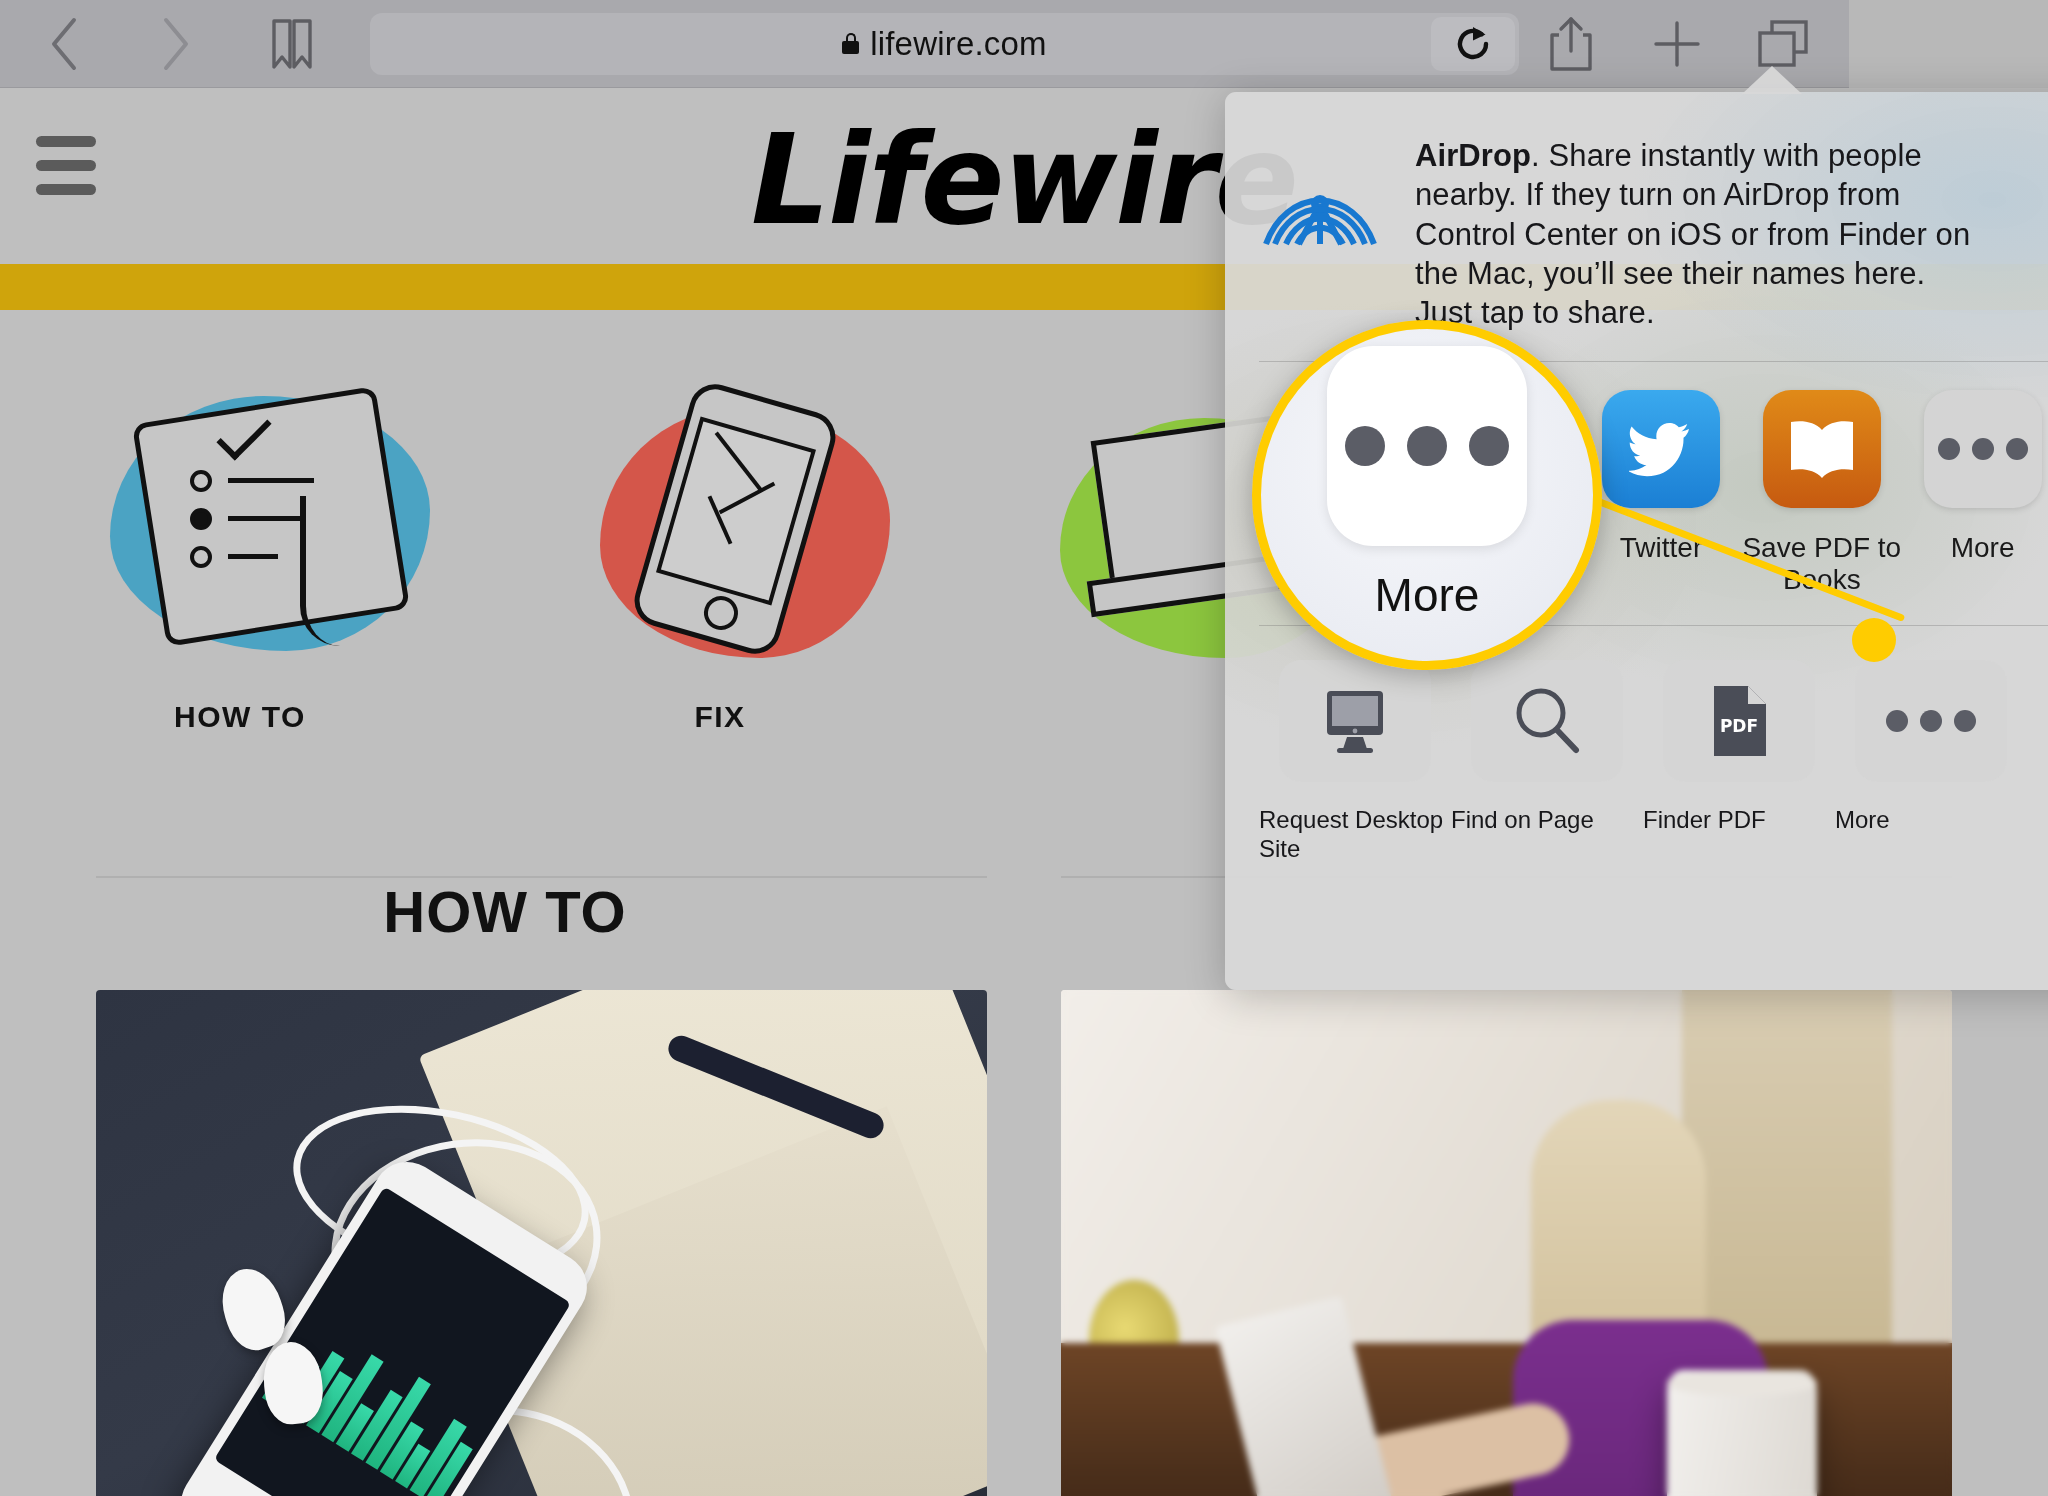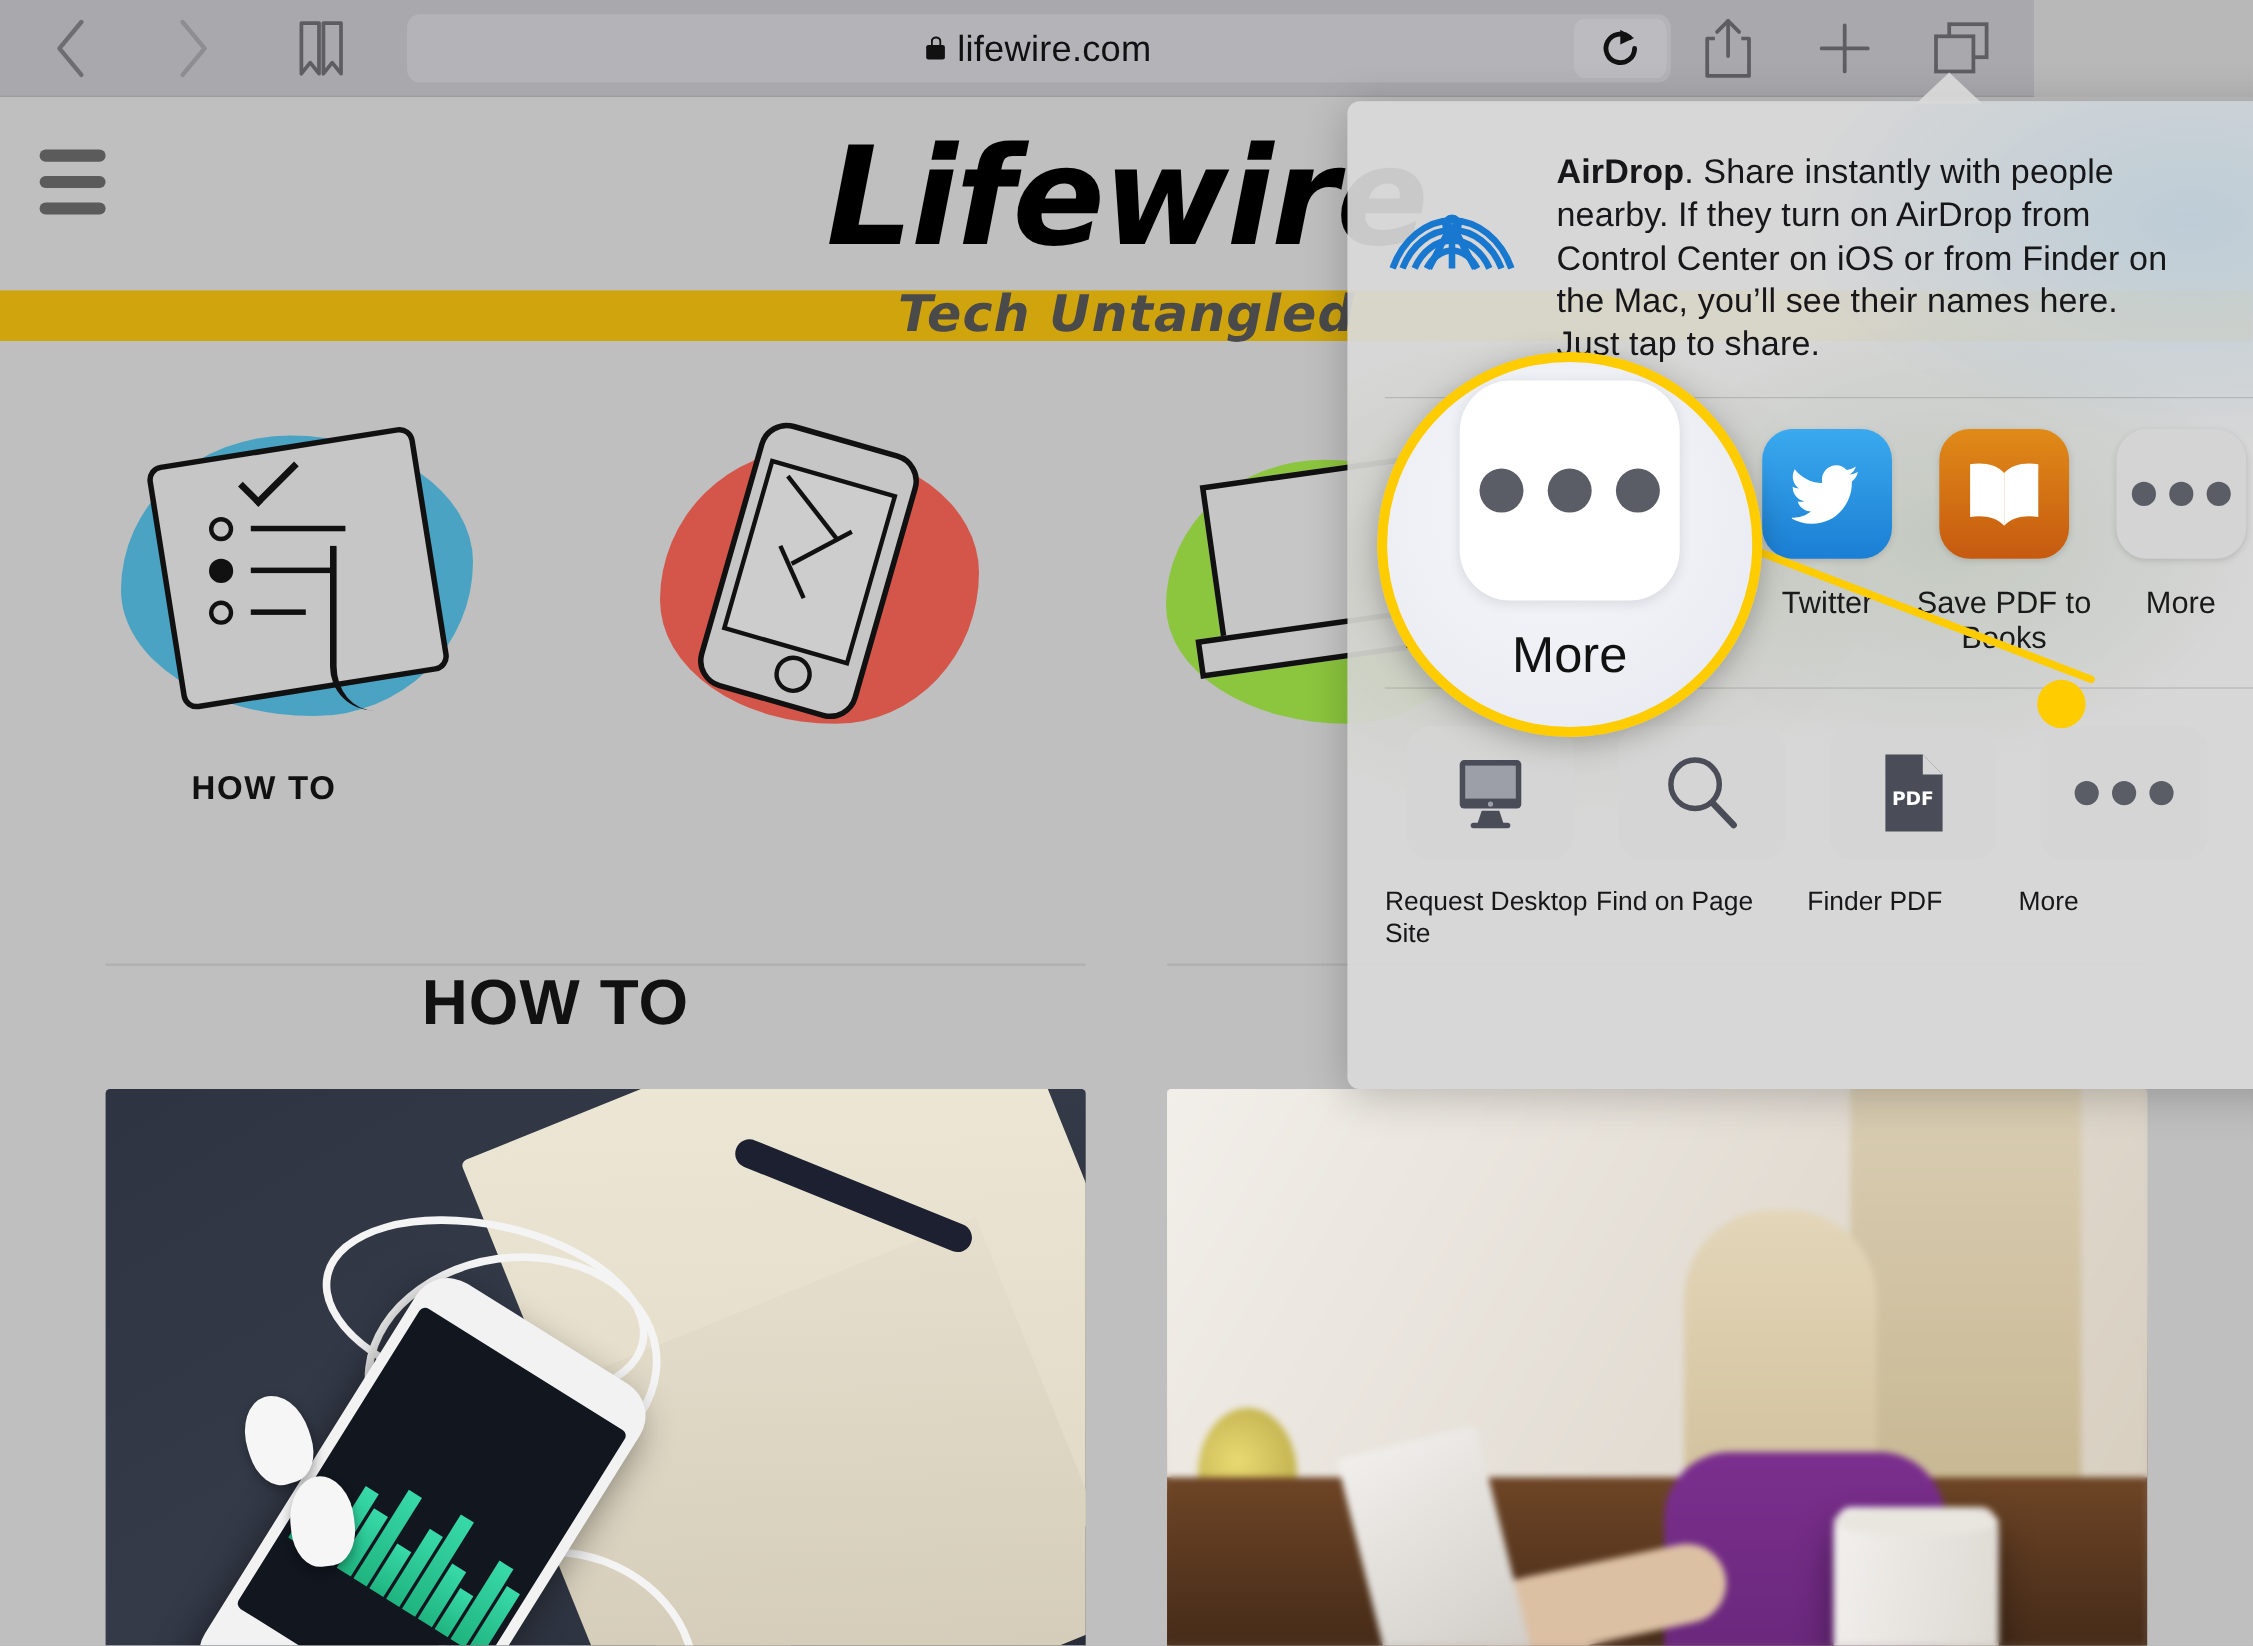--- a/index.html
+++ b/index.html
@@ -237,21 +237,20 @@
     <div class="hamburger">
       <span></span>
       <span></span>
       <span></span>
     </div>
 
     <div class="goldbar"></div>
 
     <div class="logo-wrap">
       <div class="logo-text">Lifewire</div>
-      <div class="logo-tag">Tech Untangled</div>
     </div>
 
     <div class="cats">
       <div class="cat">
         <div class="cat-art">
           <div class="blob blob-blue" style="left:110px;top:18px;width:320px;height:255px;"></div>
           <div class="sk" style="left:148px;top:26px;width:246px;height:225px;transform:rotate(-9deg);border-radius:14px;"></div>
           <div class="sk" style="left:190px;top:92px;width:22px;height:22px;border-radius:50%;background:transparent;border-width:4px;"></div>
           <div class="sk" style="left:190px;top:130px;width:22px;height:22px;border-radius:50%;background:#111;border-width:4px;"></div>
           <div class="sk" style="left:190px;top:168px;width:22px;height:22px;border-radius:50%;background:transparent;border-width:4px;"></div>
@@ -267,20 +266,21 @@
       <div class="cat">
         <div class="cat-art">
           <div class="blob blob-red" style="left:120px;top:30px;width:290px;height:250px;"></div>
           <div class="sk" style="left:180px;top:16px;width:150px;height:250px;border-radius:26px;transform:rotate(16deg);"></div>
           <div class="sk" style="left:196px;top:52px;width:120px;height:162px;border-width:4px;transform:rotate(16deg);background:#cdcdcd;"></div>
           <div class="sk" style="left:224px;top:218px;width:34px;height:34px;border-radius:50%;border-width:4px;transform:rotate(16deg);background:transparent;"></div>
           <div class="sk" style="left:222px;top:82px;width:74px;height:4px;border:none;background:#111;transform:rotate(52deg);"></div>
           <div class="sk" style="left:236px;top:118px;width:62px;height:4px;border:none;background:#111;transform:rotate(-28deg);"></div>
           <div class="sk" style="left:214px;top:140px;width:52px;height:4px;border:none;background:#111;transform:rotate(66deg);"></div>
         </div>
+        <div class="cat-label">FIX</div>
       </div>
 
       <div class="cat">
         <div class="cat-art">
           <div class="blob blob-green" style="left:100px;top:40px;width:300px;height:240px;"></div>
           <div class="blob blob-blue2" style="left:330px;top:40px;width:180px;height:230px;"></div>
           <div class="sk" style="left:140px;top:48px;width:210px;height:150px;transform:rotate(-8deg);"></div>
           <div class="sk" style="left:128px;top:186px;width:250px;height:36px;transform:rotate(-8deg);"></div>
         </div>
         <div class="cat-label"></div>

